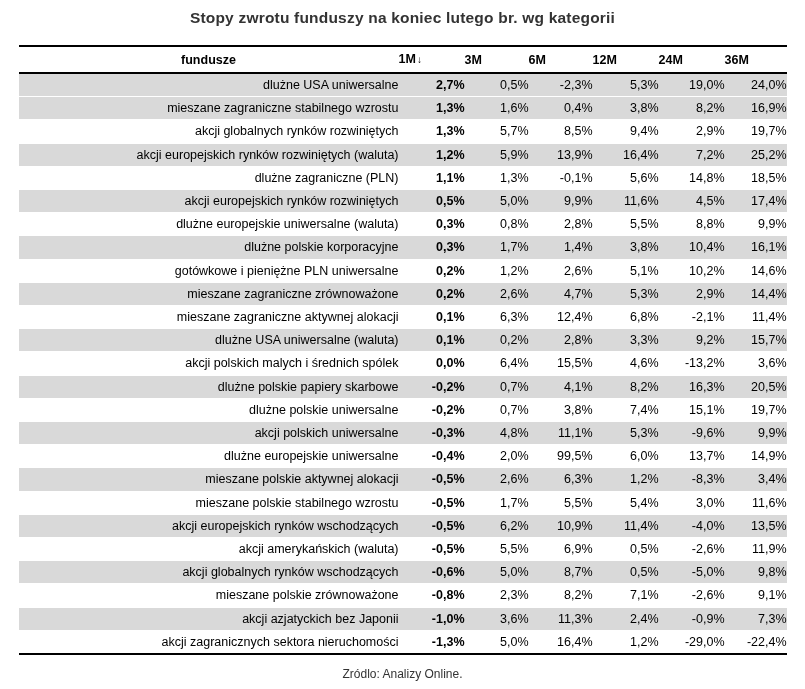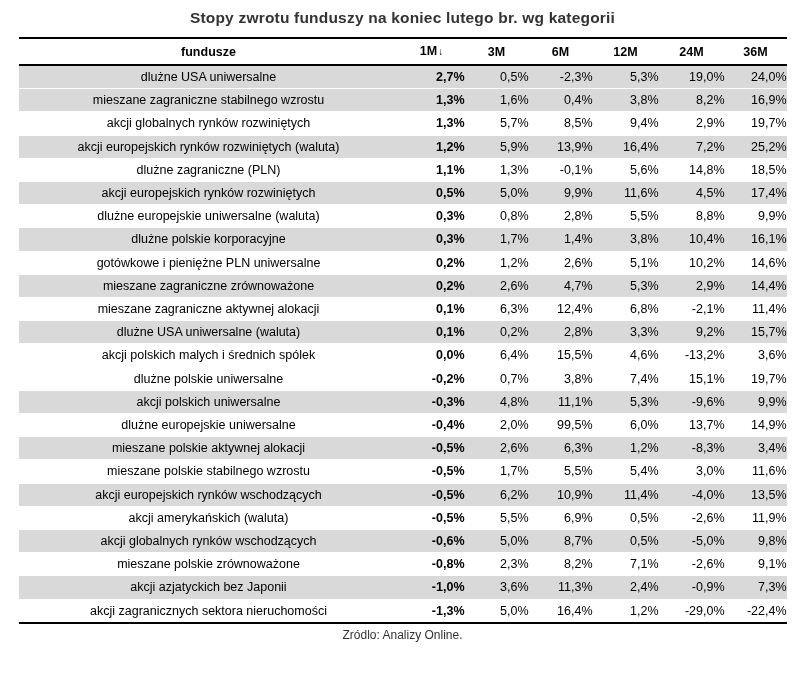--- a/index.html
+++ b/index.html
@@ -26,21 +26,21 @@
     font-size: 15.5px;
     font-weight: bold;
     color: #333333;
     padding-top: 9px;
     padding-bottom: 6px;
     letter-spacing: 0.2px;
   }
   table.fund-table {
     border-collapse: collapse;
     width: 768px;
-    margin: 4px auto;
+    margin: 12px auto;
     table-layout: fixed;
   }
   table.fund-table th,
   table.fund-table td {
     font-size: 12.5px;
     padding: 0;
     height: 22.2px;
     line-height: 22.2px;
     vertical-align: middle;
   }
@@ -51,25 +51,25 @@
     border-bottom: 2px solid #000000;
     background: #ffffff;
     height: 24px;
     line-height: 24px;
   }
   th.col-name {
     text-align: center;
     padding-left: 0;
   }
   th.col-num {
-    text-align: center;
+    text-align: left;
     padding-right: 12px;
   }
   td.cell-name {
-    text-align: center;
+    text-align: right;
     padding-left: 7px;
     white-space: nowrap;
     overflow: hidden;
   }
   td.cell-num {
     text-align: right;
     padding-right: 12px;
   }
   td.cell-first {
     font-weight: bold;
@@ -236,20 +236,29 @@
       </tr>
       <tr class="row-plain">
         <td class="cell-name">akcji polskich malych i średnich spólek</td>
         <td class="cell-num cell-first">0,0%</td>
         <td class="cell-num">6,4%</td>
         <td class="cell-num">15,5%</td>
         <td class="cell-num">4,6%</td>
         <td class="cell-num">-13,2%</td>
         <td class="cell-num">3,6%</td>
       </tr>
+      <tr class="row-shaded">
+        <td class="cell-name">dlużne polskie papiery skarbowe</td>
+        <td class="cell-num cell-first">-0,2%</td>
+        <td class="cell-num">0,7%</td>
+        <td class="cell-num">4,1%</td>
+        <td class="cell-num">8,2%</td>
+        <td class="cell-num">16,3%</td>
+        <td class="cell-num">20,5%</td>
+      </tr>
       <tr class="row-plain">
         <td class="cell-name">dlużne polskie uniwersalne</td>
         <td class="cell-num cell-first">-0,2%</td>
         <td class="cell-num">0,7%</td>
         <td class="cell-num">3,8%</td>
         <td class="cell-num">7,4%</td>
         <td class="cell-num">15,1%</td>
         <td class="cell-num">19,7%</td>
       </tr>
       <tr class="row-shaded">

